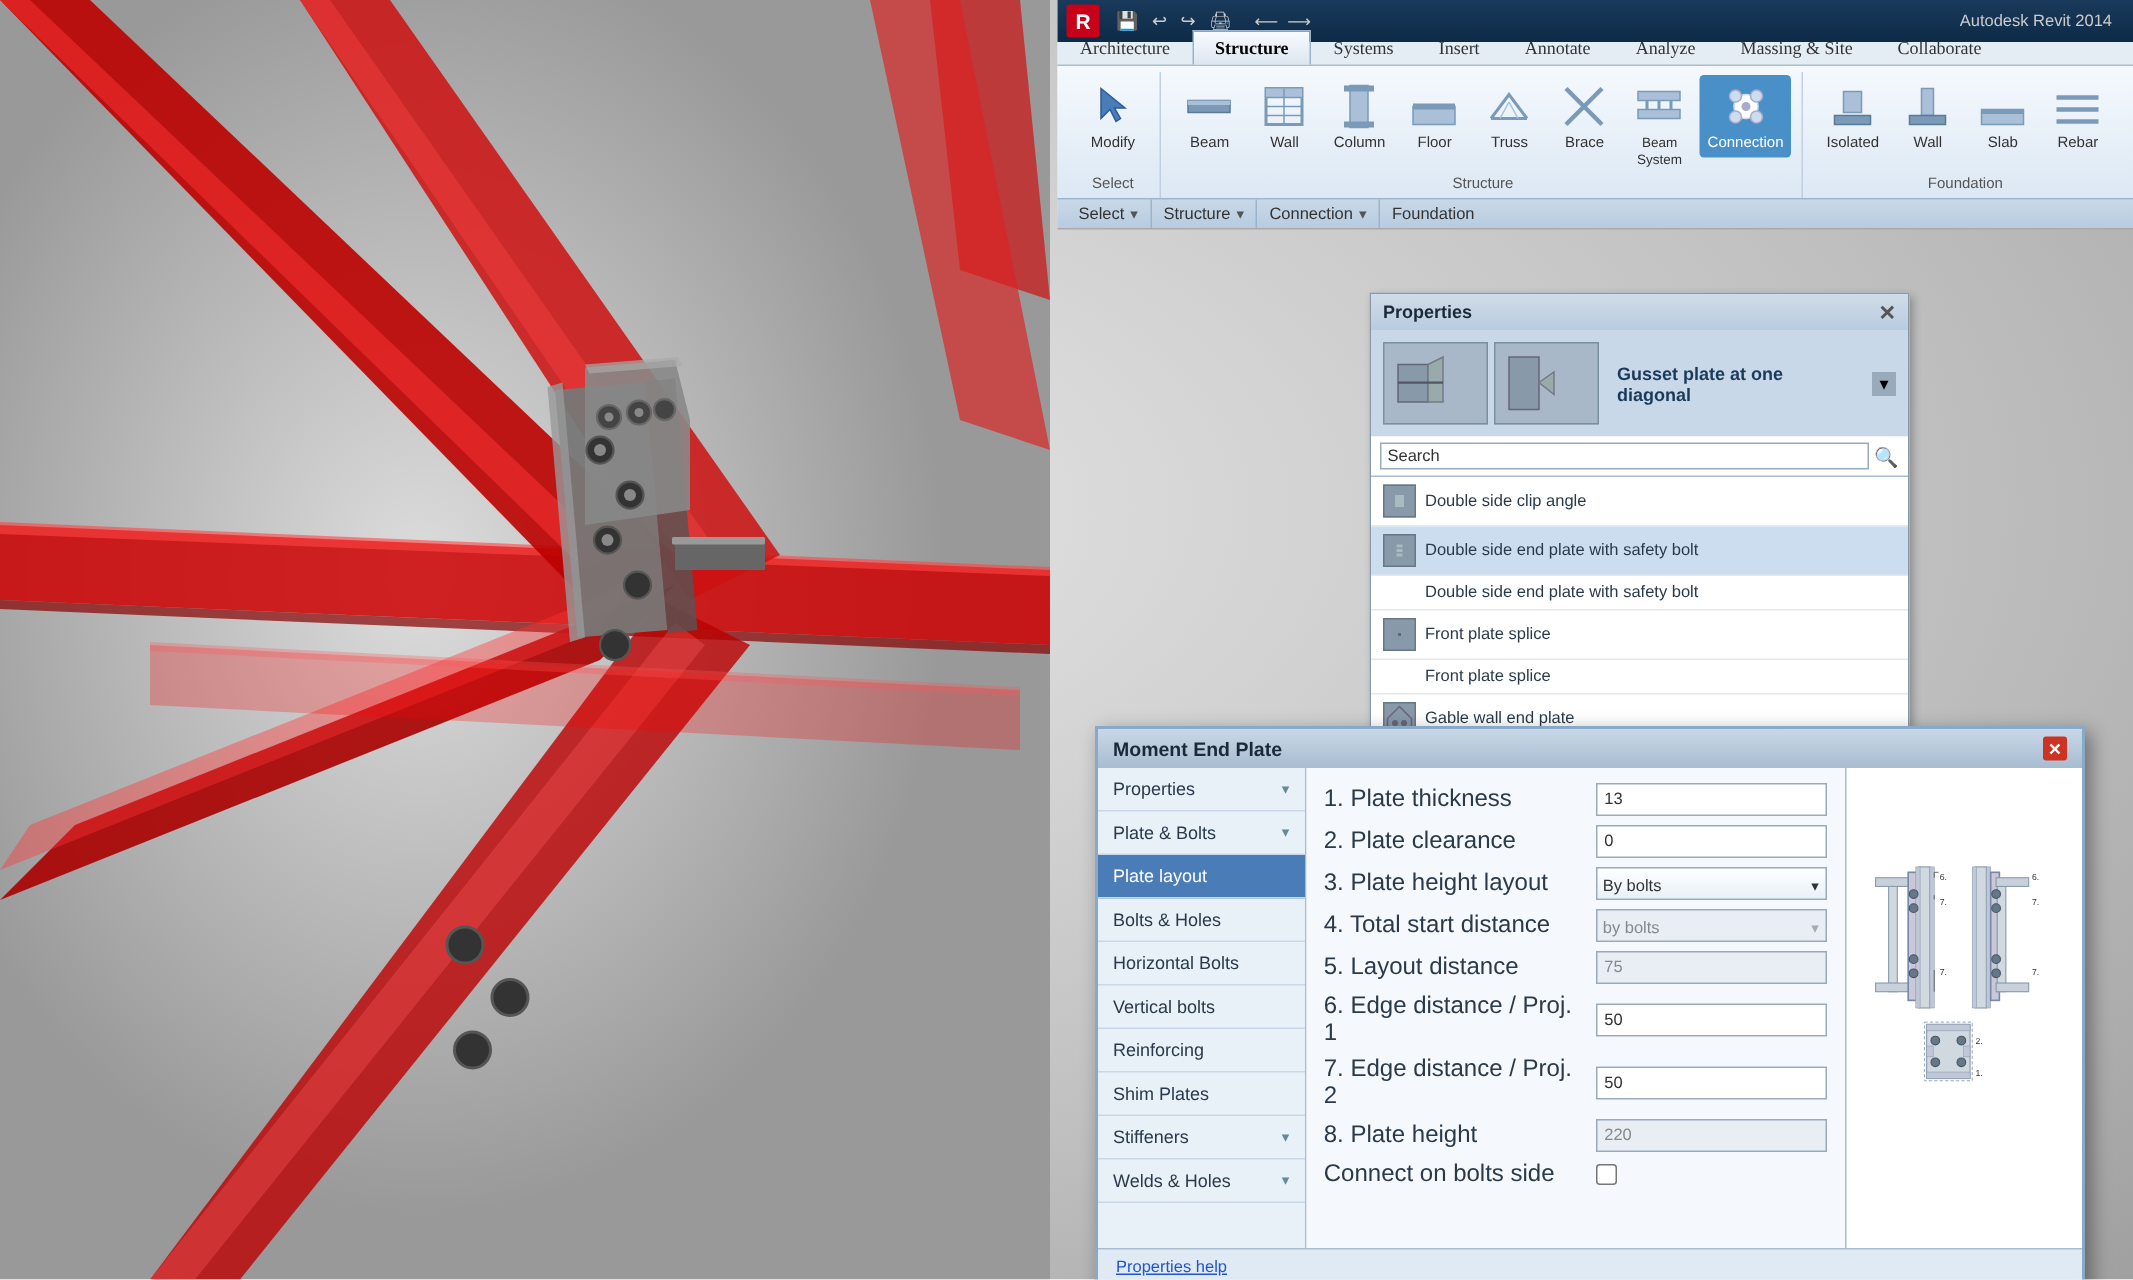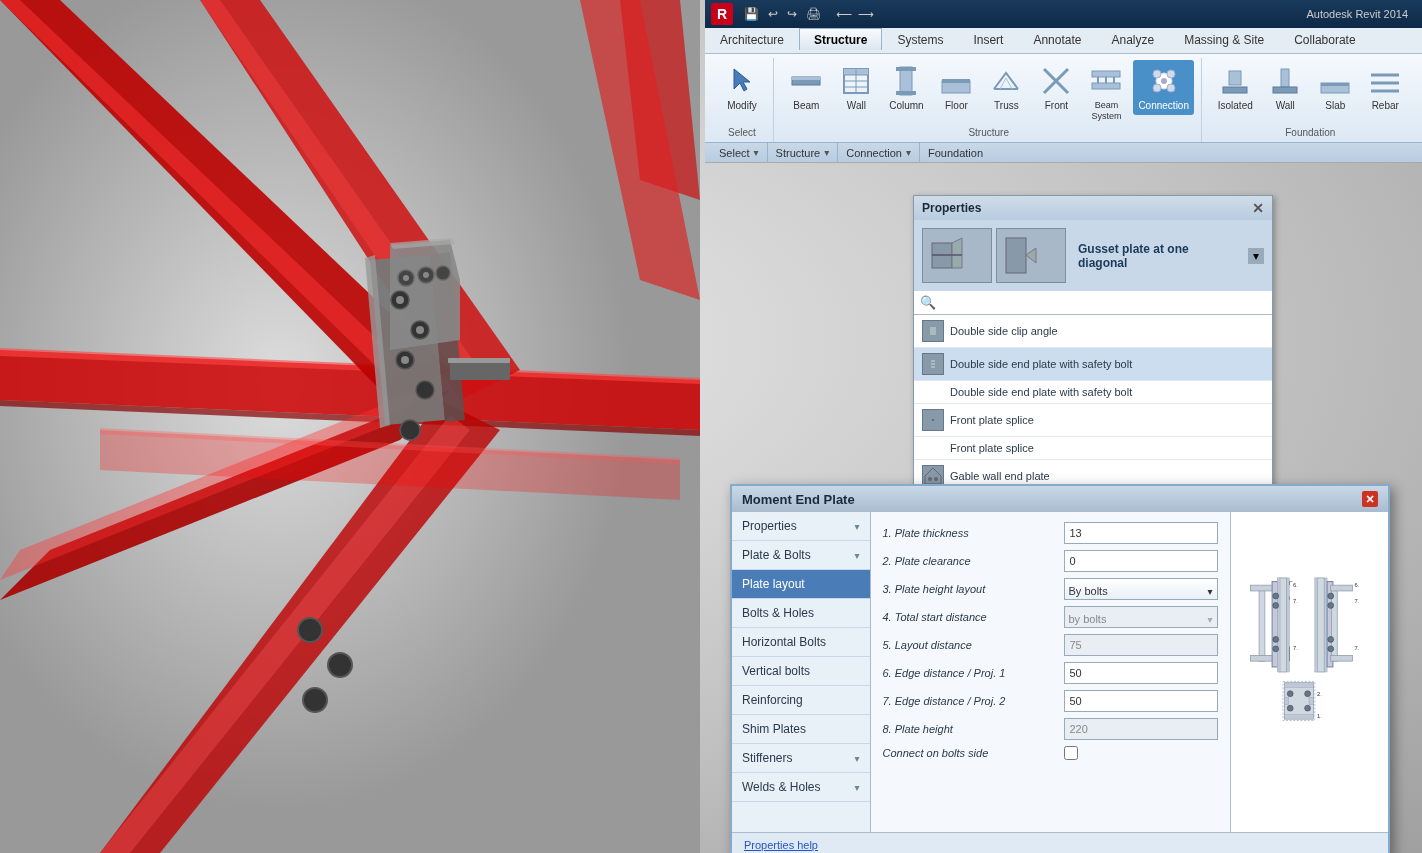--- a/index.html
+++ b/index.html
@@ -62,26 +62,27 @@
     }
     #title-bar .undo-redo {
       display: flex; gap: 2px; margin-left: 6px;
     }
     #title-bar .ur-btn {
       color: #ccc; font-size: 11px; cursor: pointer; padding: 1px 2px;
     }
 
     
     #ribbon-tabs {
-      height: 26px;
+      height: 16px;
       background: #e4ecf4;
       display: flex;
-      align-items: flex-start;
+      align-items: flex-end;
       padding-left: 0;
       border-bottom: 1px solid #aabbd0;
+      font-family: Liberation Serif, serif;
     }
     .ribbon-tab {
       padding: 4px 14px 3px;
       font-size: 12px;
       cursor: pointer;
       border: 1px solid transparent;
       border-bottom: none;
       color: #333;
       background: transparent;
     }
@@ -326,24 +327,23 @@
       background: #f5f8fc;
     }
     .field-row {
       display: flex;
       align-items: center;
       margin-bottom: 6px;
       gap: 6px;
     }
     .field-label {
       width: 175px;
-      font-size: 11px;
+      font-size: 16px;
       color: #2a3a4a;
       flex-shrink: 0;
-      font-style: italic;
     }
     .field-input {
       flex: 1;
       padding: 2px 5px;
       border: 1px solid #99aabb;
       background: #fff;
       font-size: 11px;
       color: #333;
       height: 22px;
     }
@@ -593,21 +593,21 @@
           <div class="ri-label">Truss</div>
         </div>
 
         <div class="ribbon-item">
           <div class="ri-icon">
             <svg width="32" height="32" viewBox="0 0 32 32">
               <line x1="4" y1="4" x2="28" y2="28" stroke="#7a9ab8" stroke-width="3"></line>
               <line x1="28" y1="4" x2="4" y2="28" stroke="#7a9ab8" stroke-width="3"></line>
             </svg>
           </div>
-          <div class="ri-label">Front</div>
+          <div class="ri-label">Brace</div>
         </div>
 
         <div class="ribbon-item">
           <div class="ri-icon">
             <svg width="32" height="32" viewBox="0 0 32 32">
               <rect x="2" y="6" width="28" height="6" fill="#aac0d8" stroke="#7a9ab8" stroke-width="1"></rect>
               <rect x="2" y="18" width="28" height="6" fill="#aac0d8" stroke="#7a9ab8" stroke-width="1"></rect>
               <line x1="8" y1="12" x2="8" y2="18" stroke="#7a9ab8" stroke-width="2"></line>
               <line x1="16" y1="12" x2="16" y2="18" stroke="#7a9ab8" stroke-width="2"></line>
               <line x1="24" y1="12" x2="24" y2="18" stroke="#7a9ab8" stroke-width="2"></line>
@@ -717,20 +717,21 @@
           <polygon points="25,22 35,15 35,30" fill="#99aaaa" stroke="#778"></polygon>
         </svg>
       </div>
     </div>
     <div style="flex:1;">
       <div style="font-size:12px;color:#1a3a5a;font-weight:700;padding:4px;">Gusset plate at one diagonal</div>
     </div>
     <div class="preview-dropdown">▾</div>
   </div>
   <div id="search-bar">
+    <input type="text" style="flex: 1 1 0%; border: 1px solid rgb(153, 170, 187); padding: 2px 4px; font-size: 11px;" placeholder="Search" value="Search">
     <span class="search-icon">🔍</span>
   </div>
   <div id="connection-list">
 
     <div class="conn-item">
       <div class="conn-icon">
         <svg width="20" height="20" viewBox="0 0 20 20">
           <rect x="2" y="4" width="6" height="12" fill="#8899aa"></rect>
           <rect x="12" y="4" width="6" height="12" fill="#8899aa"></rect>
           <rect x="7" y="6" width="6" height="8" fill="#aabbc0"></rect>

